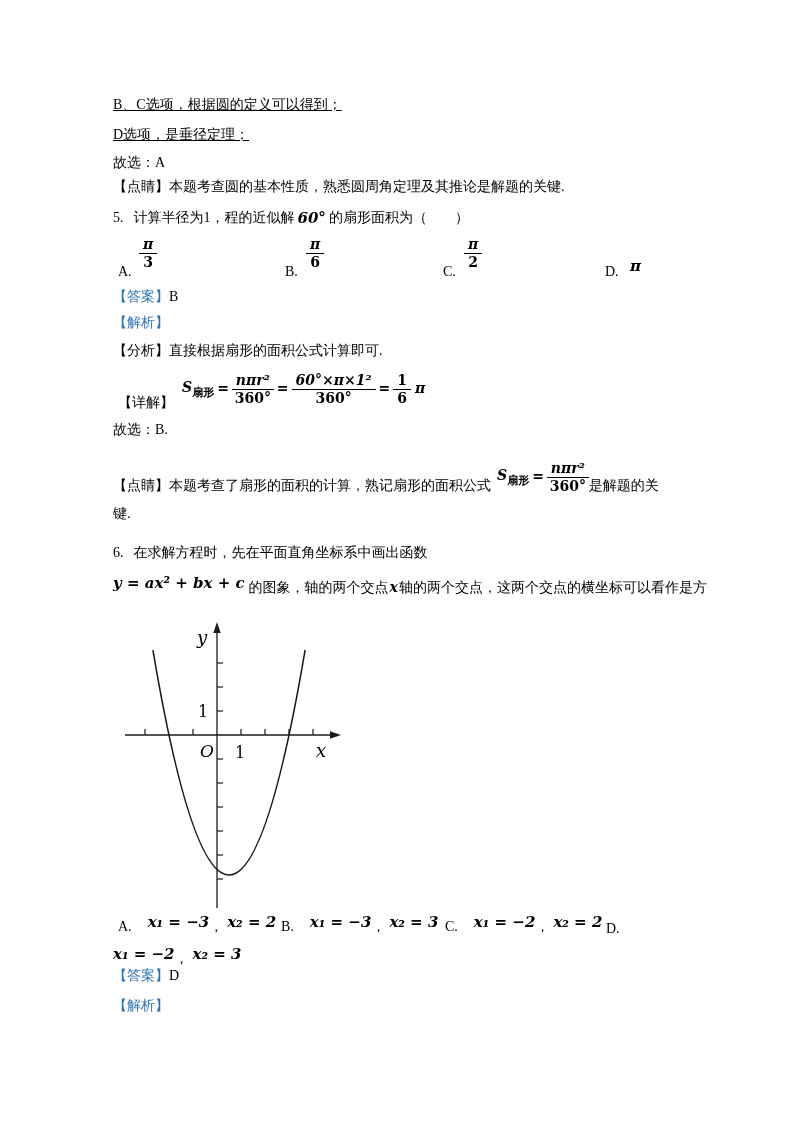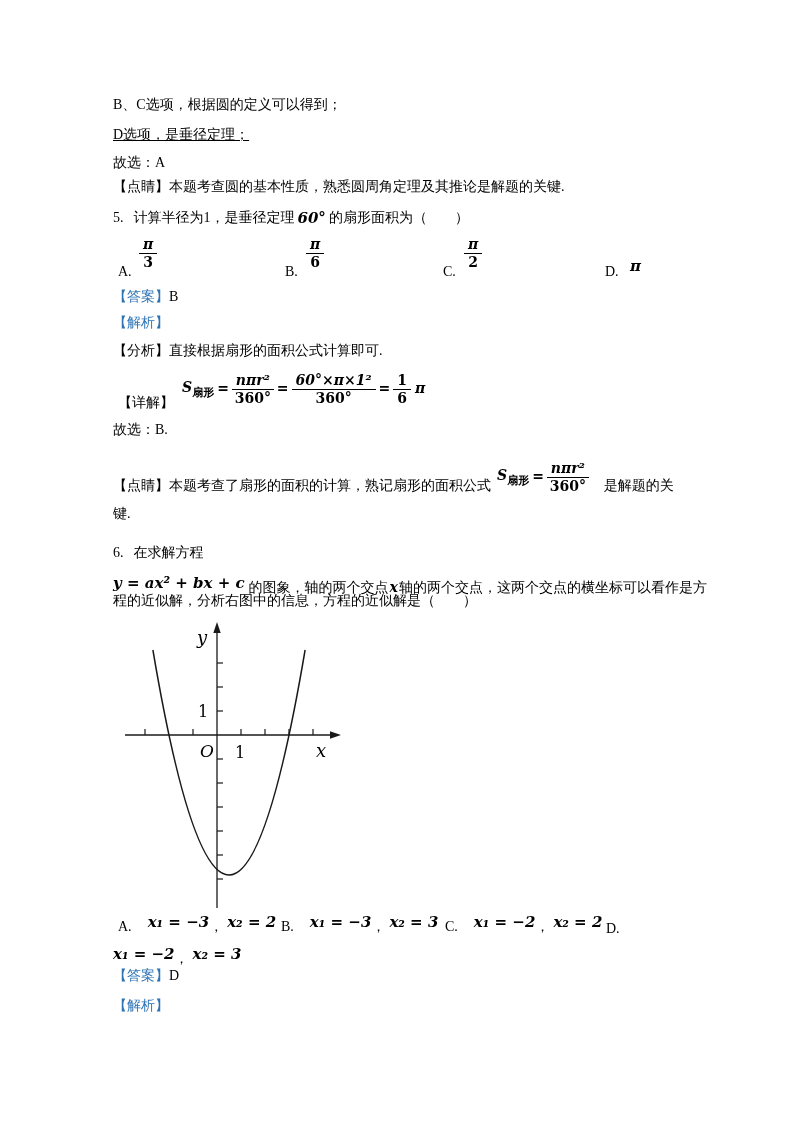--- a/index.html
+++ b/index.html
@@ -23,31 +23,31 @@
   .label-low { align-self:flex-end; padding-bottom:1px; }
   .gap { display:inline-block; width:10px; }
   .eq { font-family:"DejaVu Serif",serif; font-weight:bold; padding:0 3px; }
   svg text { font-family:"DejaVu Serif","Liberation Serif",serif; }
 </style>
 </head>
 <body>
 
 <div class="page">
 
-  <div class="abs" style="left:113px; top:96px;">B、C选项，根据圆的定义可以得到；</div>
+  <div class="abs" style="left:113px; top:96px;text-decoration:underline;">B、C选项，根据圆的定义可以得到；</div>
   <div class="abs" style="left:113px; top:126px;text-decoration:underline;">D选项，是垂径定理；</div>
   <div class="abs" style="left:113px; top:154px;">故选：A</div>
   <div class="abs" style="left:113px; top:178px;">
     <span>【点睛】</span><span>本题考查圆的基本性质，熟悉圆周角定理及其推论是解题的关键.</span>
   </div>
 
   <div class="row" style="left:113px; top:206px; height:24px;">
     <span>5.</span>
     <span class="gap"></span>
-    <span>计算半径为1，是垂径定理</span>
+    <span>计算半径为1，程的近似解</span>
     <span class="math" style="font-size:15px; padding:0 3px;">60°</span>
     <span>的扇形面积为（　　）</span>
   </div>
 
   <div class="abs" style="left:118px; top:263px;">A.</div>
   <span class="frac abs" style="left:139px; top:237px;">
     <span class="num">π</span>
     <span class="den">3</span>
   </span>
 
@@ -99,36 +99,36 @@
 
   <div class="row" style="left:113px; top:452px; height:50px;">
     <span class="sink">【点睛】</span>
       <span class="sink">本题考查了扇形的面积的计算，熟记扇形的面积公式</span>
     <span class="math" style="margin-left:6px;"><span>S</span><sub class="msub">扇形</sub></span>
     <span class="eq">=</span>
     <span class="frac">
       <span class="num">nπr²</span>
       <span class="den">360°</span>
     </span>
-    <span class="sink" style="margin-left:15px;">是解题的关</span>
+    <span class="sink" style="margin-left:0;">是解题的关</span>
   </div>
   <div class="abs" style="left:113px; top:505px;">键.</div>
 
   <div class="row" style="left:113px; top:536px; height:24px;">
     <span class="sink-sm">6.</span>
     <span class="gap"></span>
     <span class="sink-sm">在求解方程</span>
+    <span class="sink-sm">时，先在平面直角坐标系中画出函数</span>
   </div>
   <div class="row" style="left:113px; top:571px; height:24px;justify-content:flex-end;">
     <span class="math" style="font-size:15px; padding-right:4px;">y = ax² + bx + c</span>
     <span class="sink-sm">的图象，轴的两个交点</span>
     <span class="math sink-sm" style="padding:0 1px;">x</span>
     <span class="sink-sm">轴的两个交点，这两个交点的横坐标可以看作是方</span>
   </div>
-  <div class="abs" style="left:113px; top:592px;">程的近似解，分析右图中的信息，方程的近似解是（　　）</div>
 
   <svg class="abs" style="left:122px; top:618px;" width="220" height="292" viewBox="0 0 220 292">
 
     <line x1="3" y1="117" x2="211" y2="117" stroke="#1a1a1a" stroke-width="1.3"></line>
     <polygon points="219,117 208,113.2 208,120.8" fill="#1a1a1a"></polygon>
     <line x1="95" y1="290" x2="95" y2="12" stroke="#1a1a1a" stroke-width="1.3"></line>
     <polygon points="95,4 91.3,15 98.7,15" fill="#1a1a1a"></polygon>
 
     <g stroke="#1a1a1a" stroke-width="1.2">
       <line x1="23" y1="117" x2="23" y2="111"></line>

